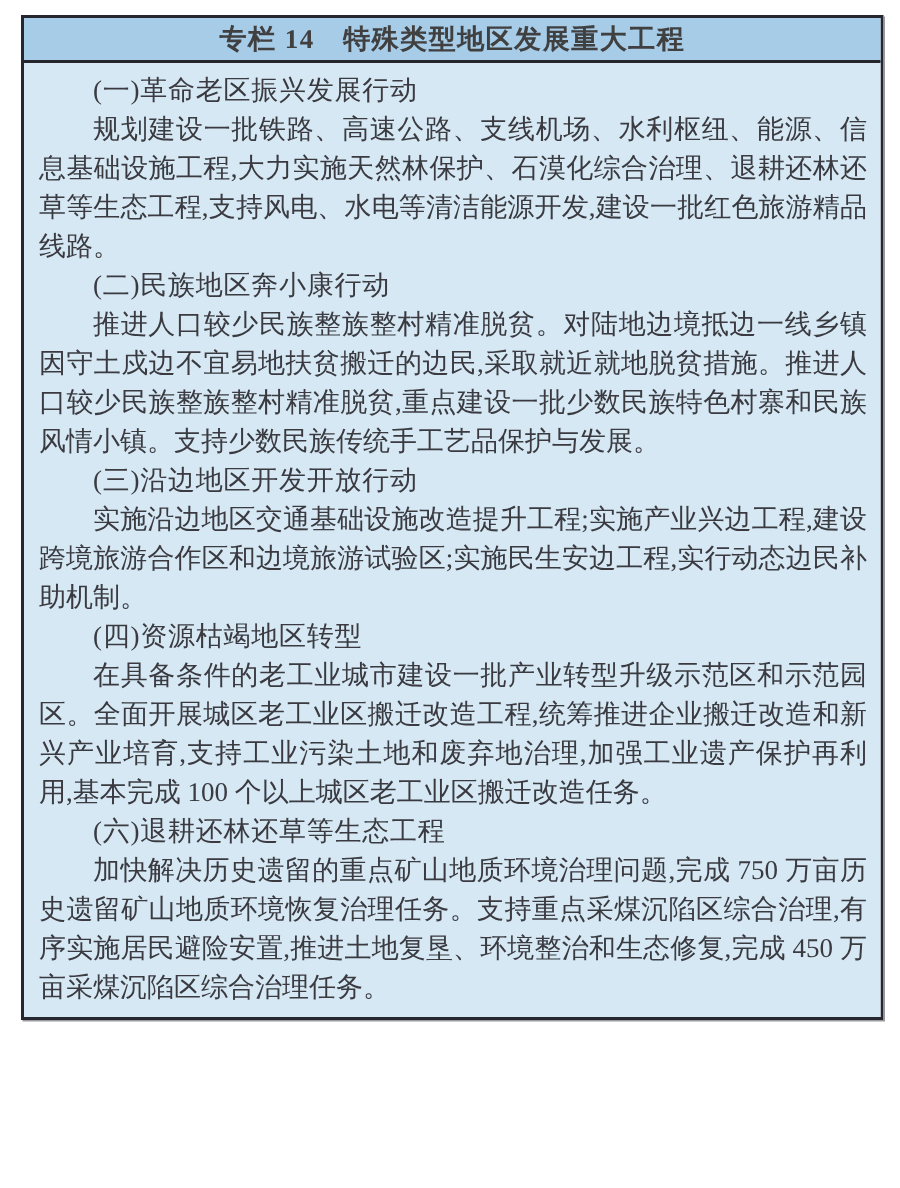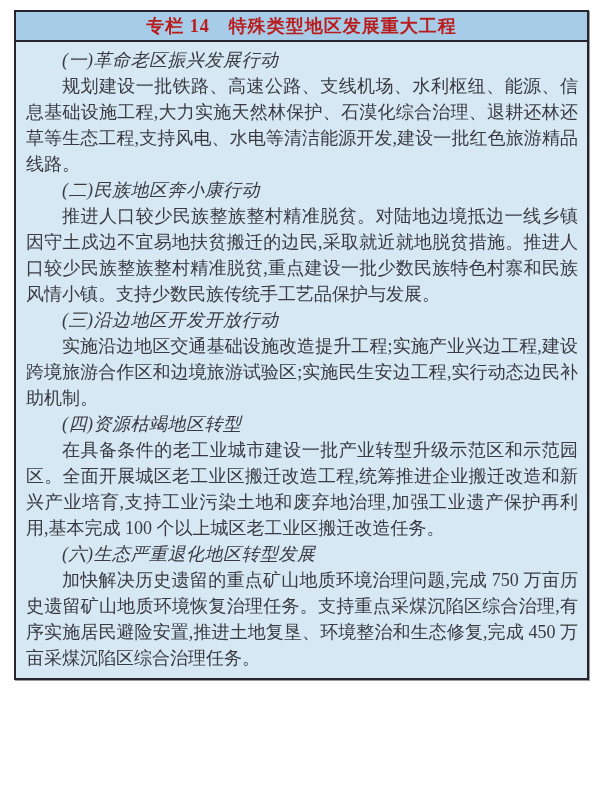--- a/index.html
+++ b/index.html
@@ -22,40 +22,39 @@
     box-shadow: 1px 1px 0 #9a9aa0;
   }
   .panel-header {
     background: #a7cce8;
     border-bottom: 2px solid #26262e;
     text-align: center;
     font-family: "Liberation Serif", "DejaVu Serif", serif;
     font-weight: bold;
     font-size: 18px;
     line-height: 28px;
-    color: #b91c1c;
+    color: #404040;
     letter-spacing: 1px;
   }
   .panel-body {
     background: #d5e8f4;
     padding: 5px 9px 7px 10px;
   }
   .panel-body p {
     margin: 0;
     text-indent: 2em;
     text-align: justify;
     text-justify: inter-character;
     font-family: "Liberation Serif", "DejaVu Serif", serif;
     font-size: 18px;
     line-height: 26px;
     color: #3a3a40;
   }
   .section-heading {
     letter-spacing: 0.5px;
-    font-style: italic;
   }
 </style>
 </head>
 <body>
 
 <div class="page">
   <div class="panel">
     <div class="panel-header">专栏 14　特殊类型地区发展重大工程</div>
     <div class="panel-body">
 
@@ -65,18 +64,18 @@
       <p class="section-heading">(二)民族地区奔小康行动</p>
       <p>推进人口较少民族整族整村精准脱贫。对陆地边境抵边一线乡镇因守土戍边不宜易地扶贫搬迁的边民,采取就近就地脱贫措施。推进人口较少民族整族整村精准脱贫,重点建设一批少数民族特色村寨和民族风情小镇。支持少数民族传统手工艺品保护与发展。</p>
 
       <p class="section-heading">(三)沿边地区开发开放行动</p>
       <p>实施沿边地区交通基础设施改造提升工程;实施产业兴边工程,建设跨境旅游合作区和边境旅游试验区;实施民生安边工程,实行动态边民补助机制。</p>
 
       <p class="section-heading">(四)资源枯竭地区转型</p>
 
       <p>在具备条件的老工业城市建设一批产业转型升级示范区和示范园区。全面开展城区老工业区搬迁改造工程,统筹推进企业搬迁改造和新兴产业培育,支持工业污染土地和废弃地治理,加强工业遗产保护再利用,基本完成 100 个以上城区老工业区搬迁改造任务。</p>
 
-      <p class="section-heading">(六)生态严重退化地区转型发展</p>
+      <p class="section-heading">(六)退耕还林还草等生态工程</p>
       <p>加快解决历史遗留的重点矿山地质环境治理问题,完成 750 万亩历史遗留矿山地质环境恢复治理任务。支持重点采煤沉陷区综合治理,有序实施居民避险安置,推进土地复垦、环境整治和生态修复,完成 450 万亩采煤沉陷区综合治理任务。</p>
 
     </div>
   </div>
 </div>
 
 </body></html>

